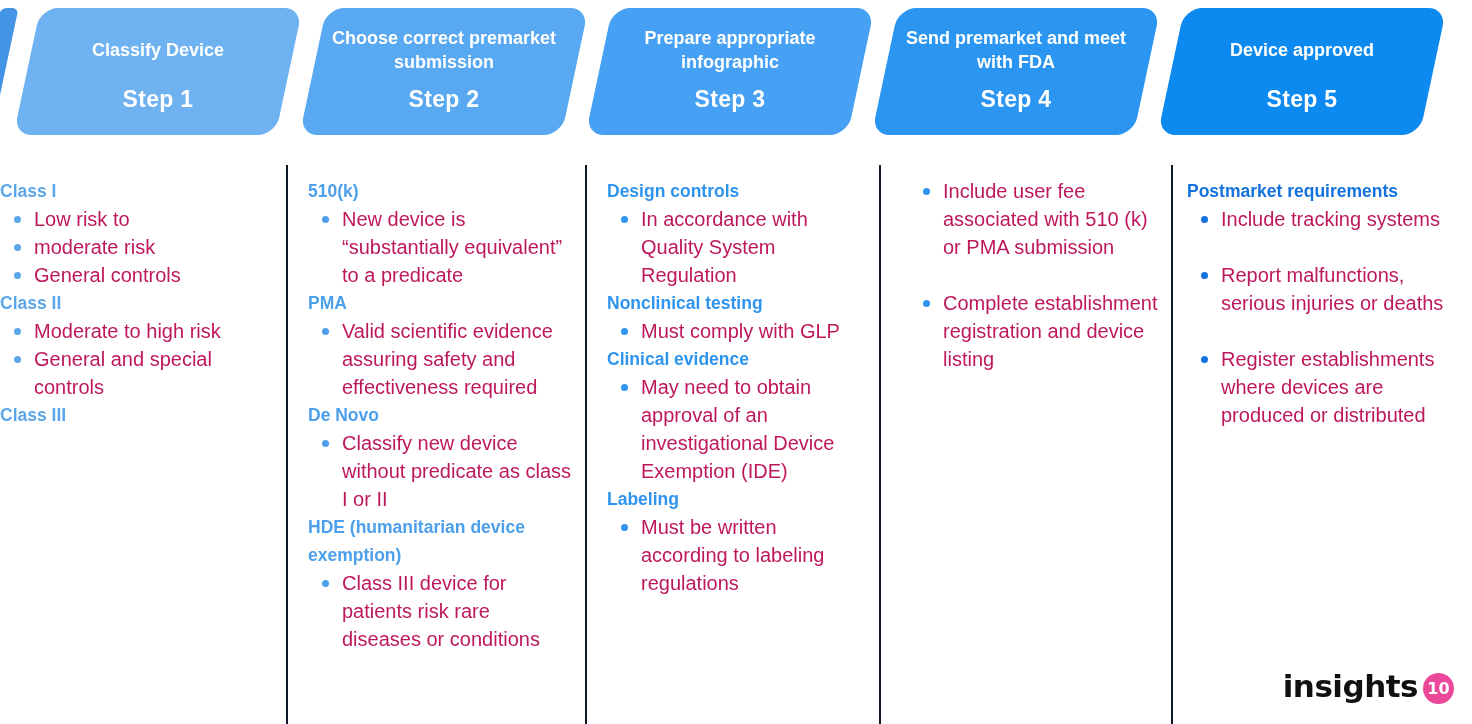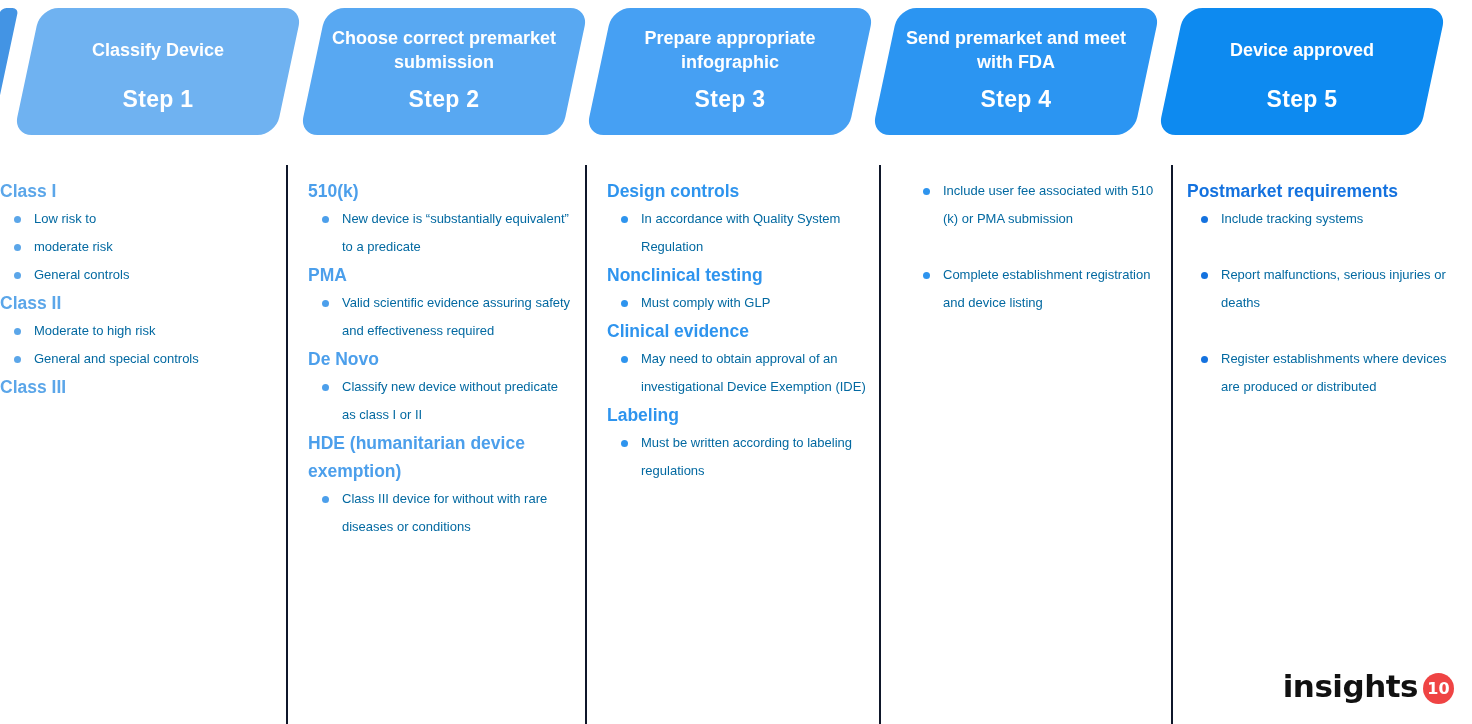--- a/index.html
+++ b/index.html
@@ -49,21 +49,21 @@
   .col:nth-child(3){width:294px;padding-left:20px;}
   .col:nth-child(4){width:292px;padding-left:28px;}
   .col:nth-child(5){width:301px;padding-left:14px;}
 
   .col-heading{
     font-weight:700;font-size:17.5px;line-height:28px;
   }
   ul.bullets{margin:0;padding:0;list-style:none;}
   ul.bullets li{
     position:relative;padding-left:34px;
-    font-size:13px;line-height:28px;color:#0369a1;
+    font-size:20px;line-height:28px;color:#be185d;
   }
   ul.bullets li::before{
     content:"";position:absolute;left:14px;top:10.5px;
     width:7px;height:7px;border-radius:50%;
     background:var(--dot,#2e94ee);
   }
   .col.loose ul.bullets li{margin-bottom:28px;}
   .col.loose ul.bullets li:last-child{margin-bottom:0;}
 
   
@@ -146,21 +146,21 @@
         <div class="col-heading" style="color: rgb(76, 159, 235);">PMA</div>
         <ul class="bullets">
           <li style="--dot: #4C9FEB;">Valid scientific evidence assuring safety and effectiveness required</li>
         </ul>
         <div class="col-heading" style="color: rgb(76, 159, 235);">De Novo</div>
         <ul class="bullets">
           <li style="--dot: #4C9FEB;">Classify new device without predicate as class I or II</li>
         </ul>
         <div class="col-heading" style="color: rgb(76, 159, 235);">HDE (humanitarian device exemption)</div>
         <ul class="bullets">
-          <li style="--dot: #4C9FEB;">Class III device for without with rare diseases or conditions</li>
+          <li style="--dot: #4C9FEB;">Class III device for patients risk rare diseases or conditions</li>
         </ul>
       </div>
       <div class="col">
         <div class="col-heading" style="color: rgb(46, 148, 238);">Design controls</div>
         <ul class="bullets">
           <li style="--dot: #2E94EE;">In accordance with Quality System Regulation</li>
         </ul>
         <div class="col-heading" style="color: rgb(46, 148, 238);">Nonclinical testing</div>
         <ul class="bullets">
           <li style="--dot: #2E94EE;">Must comply with GLP</li>
@@ -185,16 +185,16 @@
         <ul class="bullets">
           <li style="--dot: #1472DF;">Include tracking systems</li>
           <li style="--dot: #1472DF;">Report malfunctions, serious injuries or deaths</li>
           <li style="--dot: #1472DF;">Register establishments where devices are produced or distributed</li>
         </ul>
       </div>
     </div>
 
   <div class="logo">
     <span class="logo-text">insights</span>
-    <span class="logo-badge" style="background: #ef4444;">10</span>
+    <span class="logo-badge" style="background: #ec4899;">10</span>
   </div>
 
 </div>
 
 </body></html>

